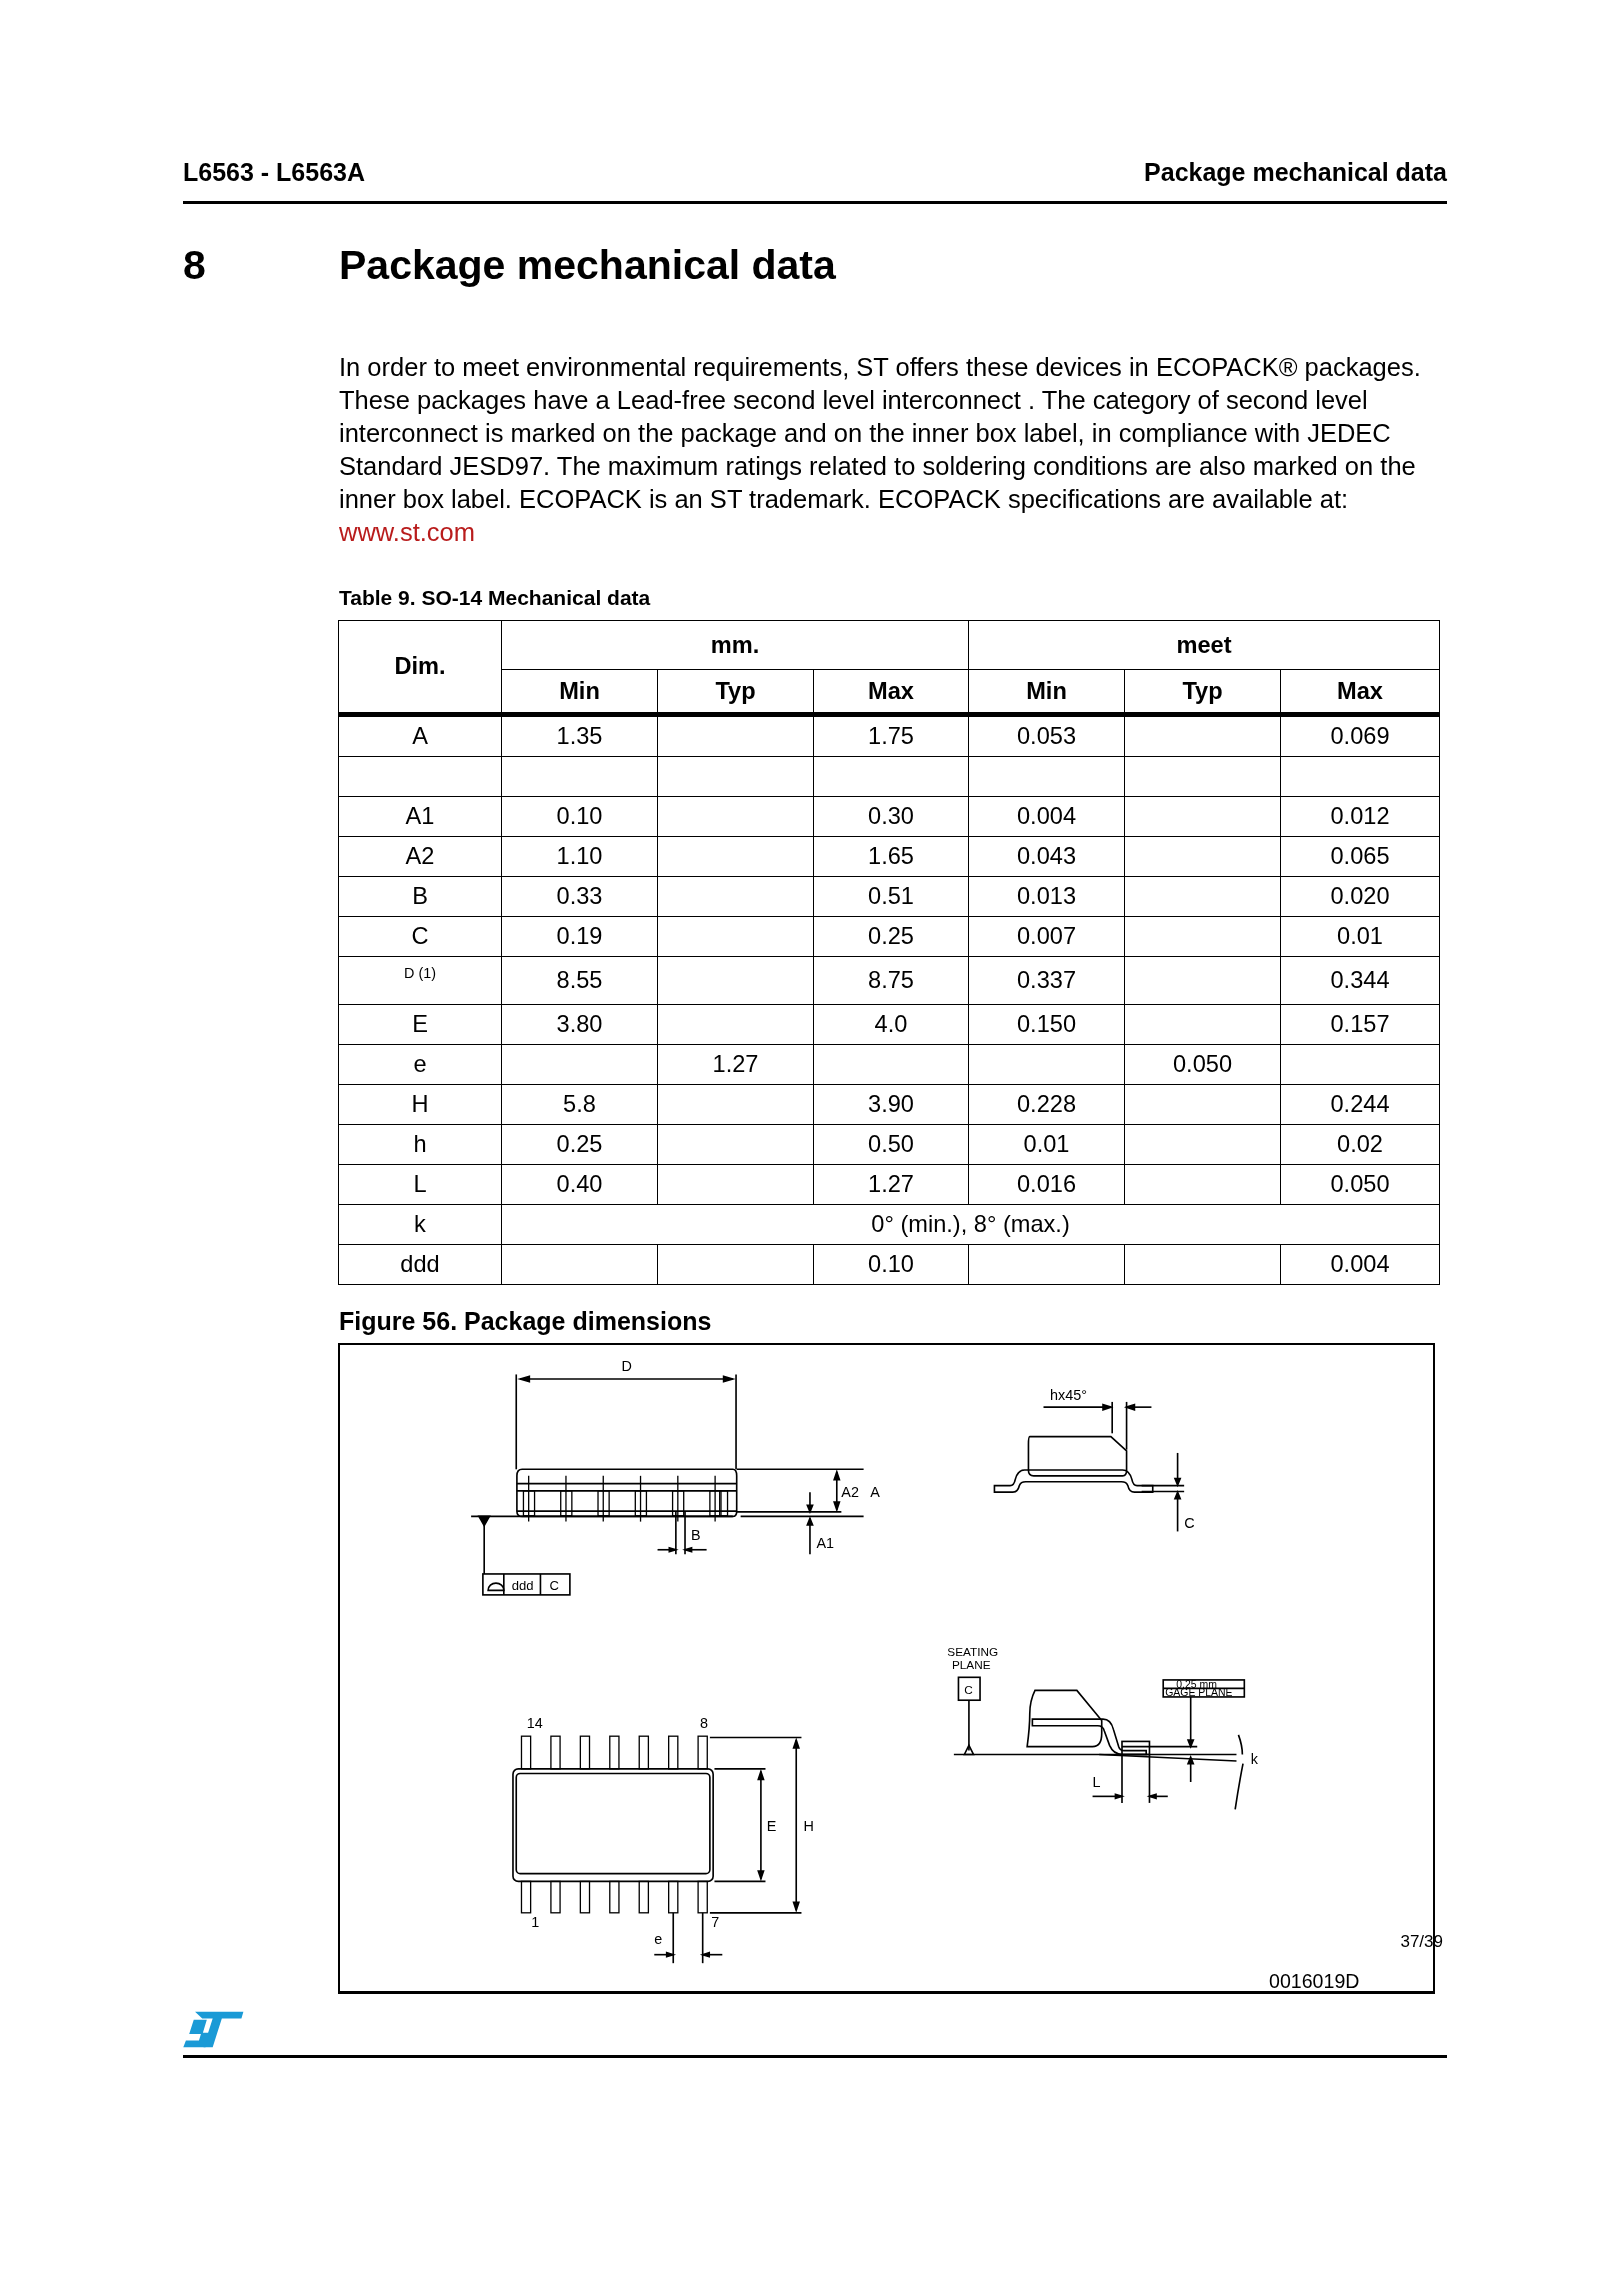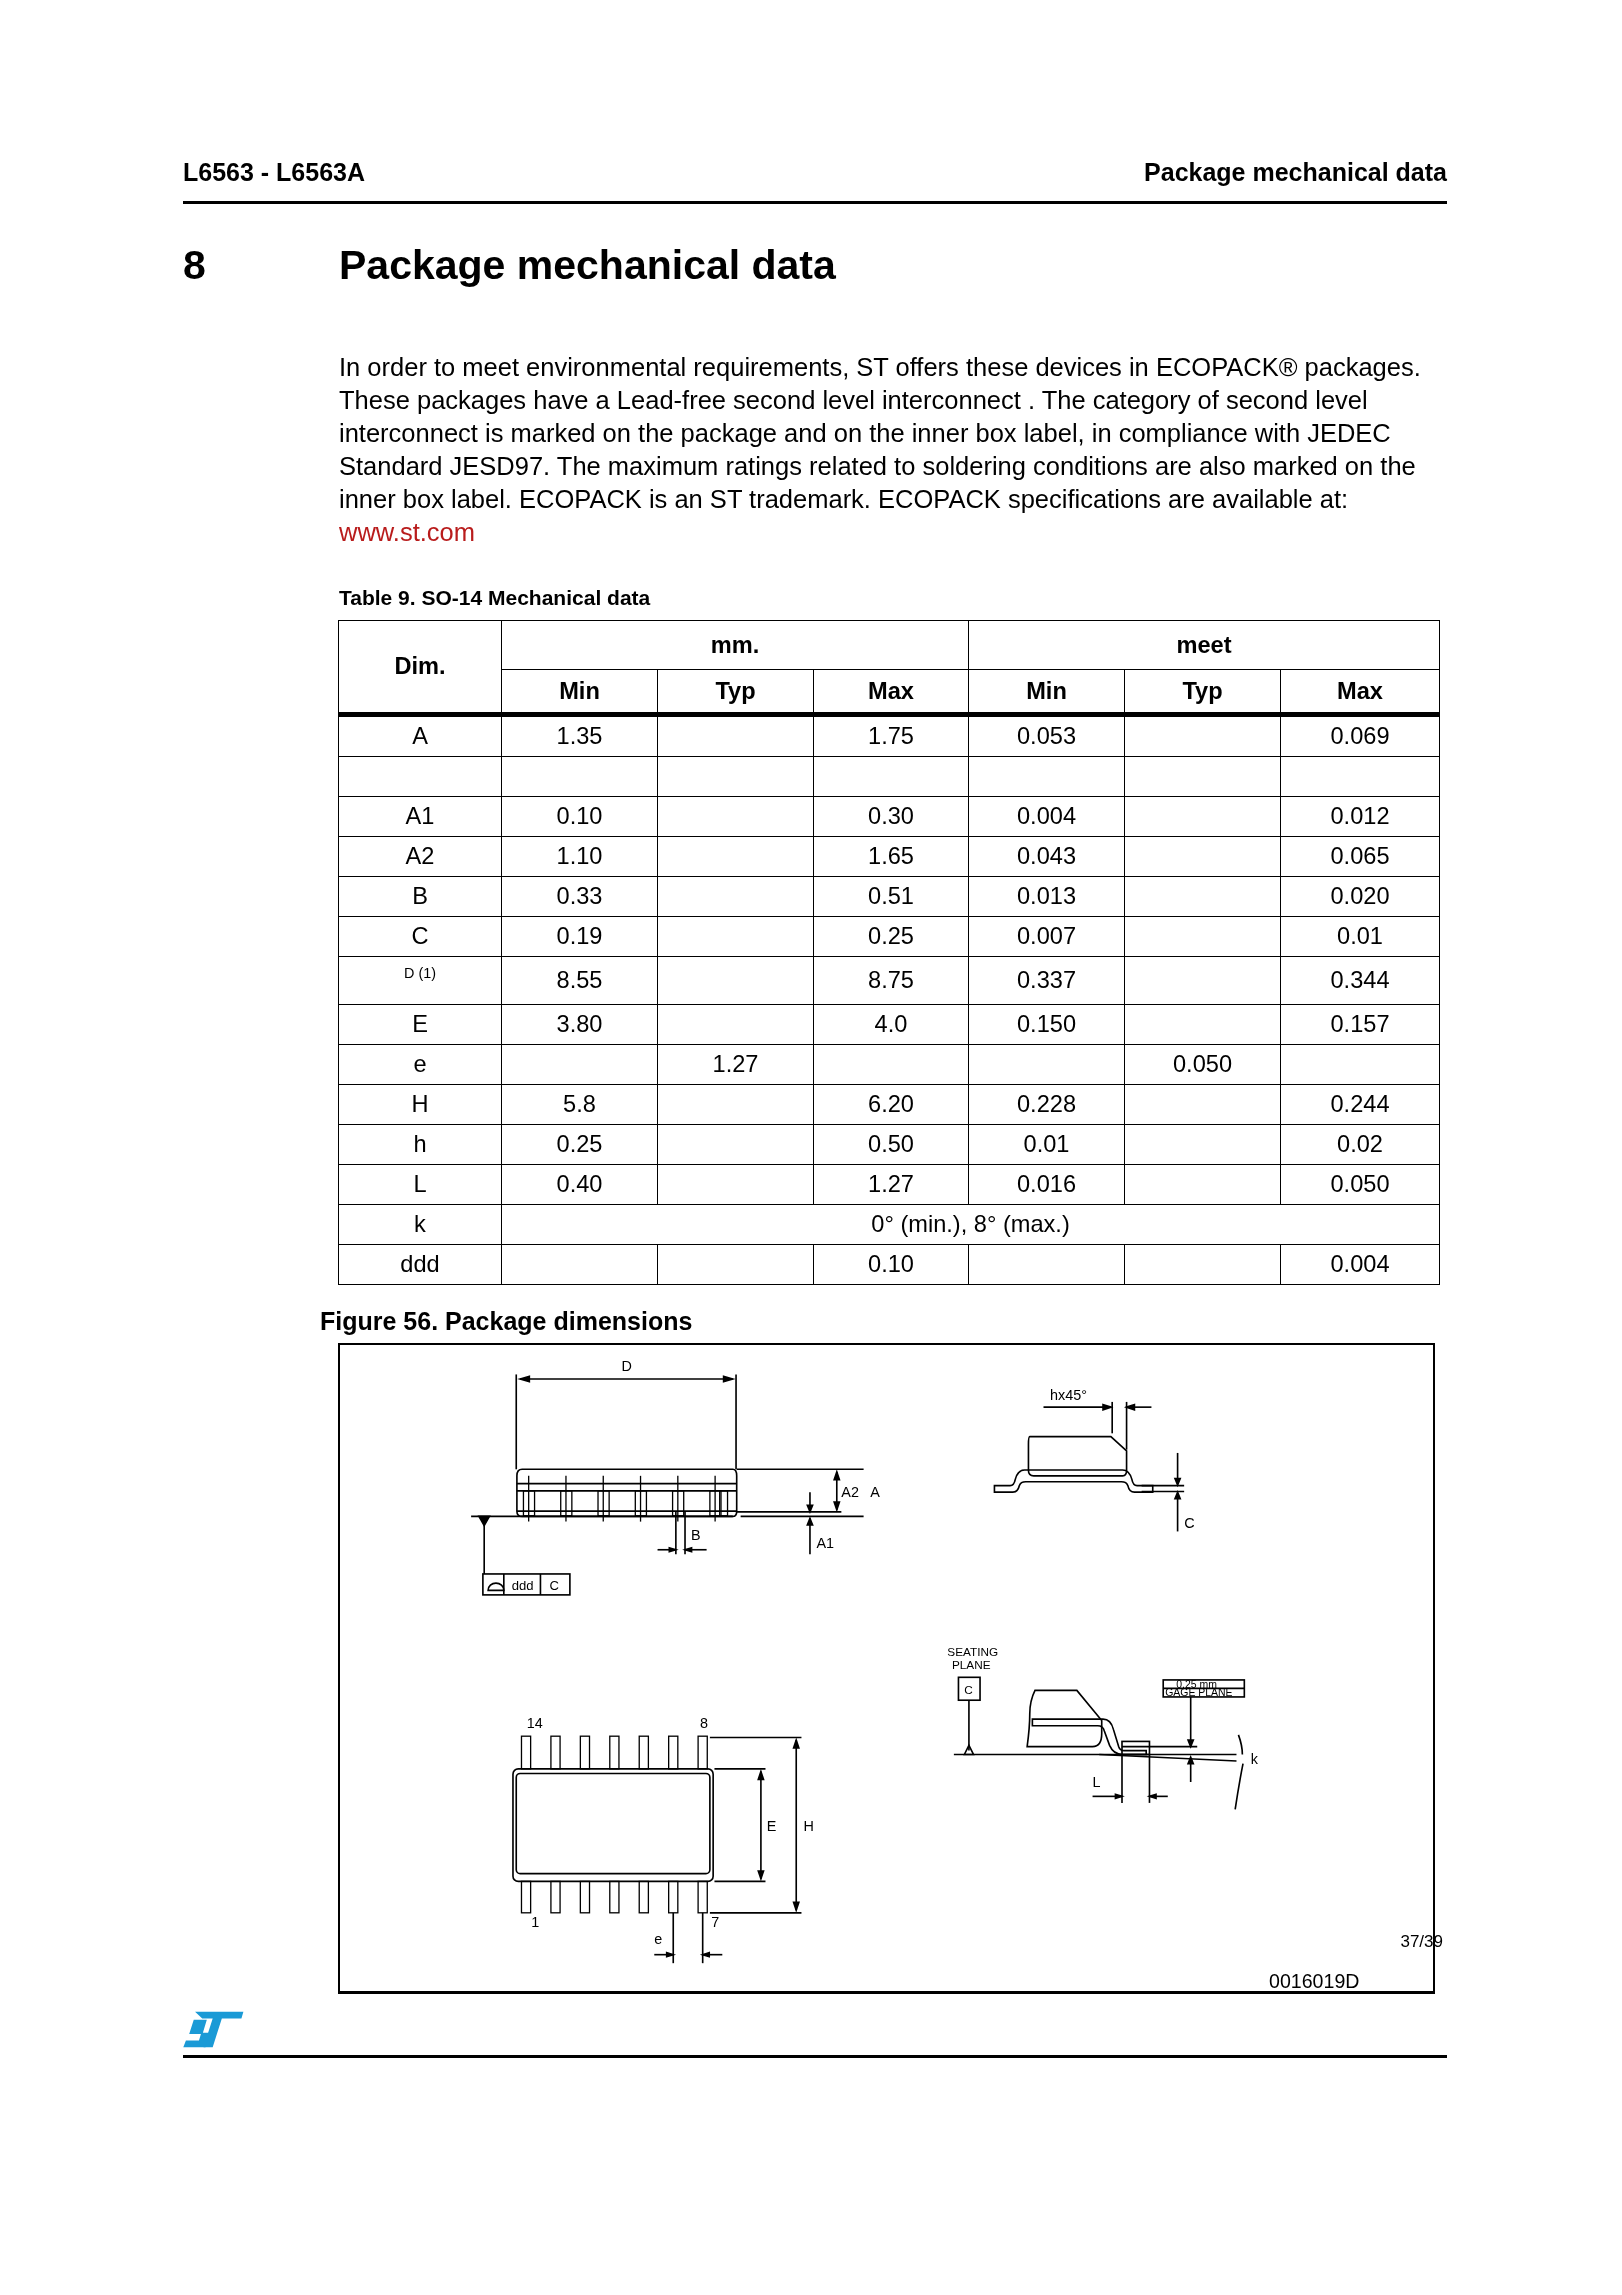--- a/index.html
+++ b/index.html
@@ -16,21 +16,21 @@
   .tbl-cap { left:339px; top:586px; font-size:21px; font-weight:bold; }
   table.mech { position:absolute; left:338px; top:620px; width:1100px;
                border-collapse:collapse; font-size:23.6px; table-layout:fixed; }
   table.mech td, table.mech th { border:1.3px solid #000; text-align:center;
                padding:0; height:39px; }
   table.mech th { font-weight:bold; height:48px; }
   table.mech th.sub { height:42px; }
   table.mech tr.hdr-end th { border-bottom:5.2px solid #000; }
   table.mech td.dim-small { font-size:14.4px; vertical-align:top; padding-top:7.9px; }
   table.mech tr.blank td { height:39px; }
-  .fig-cap { left:320px; top:1307px; font-size:25px; font-weight:bold; }
+  .fig-cap { left:339px; top:1307px; font-size:25px; font-weight:bold; }
   .fig-box { left:338px; top:1343px; width:1097px; height:651px;
              border:2px solid #000; border-bottom-width:3.9px; box-sizing:border-box; }
   .fig-code { left:1269px; top:1970px; font-size:19.6px; }
   .ft-logo { left:182px; top:2009px; width:64px; height:41px; }
   .ft-page { right:179px; top:1932px; font-size:17px; }
   .ft-rule { left:183px; top:2055px; width:1264px; height:2.6px; background:#000; }
   svg text { font-family:"Liberation Sans", sans-serif; }
 </style>
 </head>
 <body>
@@ -150,21 +150,21 @@
       <td>1.27</td>
       <td></td>
       <td></td>
       <td>0.050</td>
       <td></td>
     </tr>
     <tr>
       <td>H</td>
       <td>5.8</td>
       <td></td>
-      <td>6.20</td>
+      <td>3.90</td>
       <td>0.228</td>
       <td></td>
       <td>0.244</td>
     </tr>
     <tr>
       <td>h</td>
       <td>0.25</td>
       <td></td>
       <td>0.50</td>
       <td>0.01</td>

